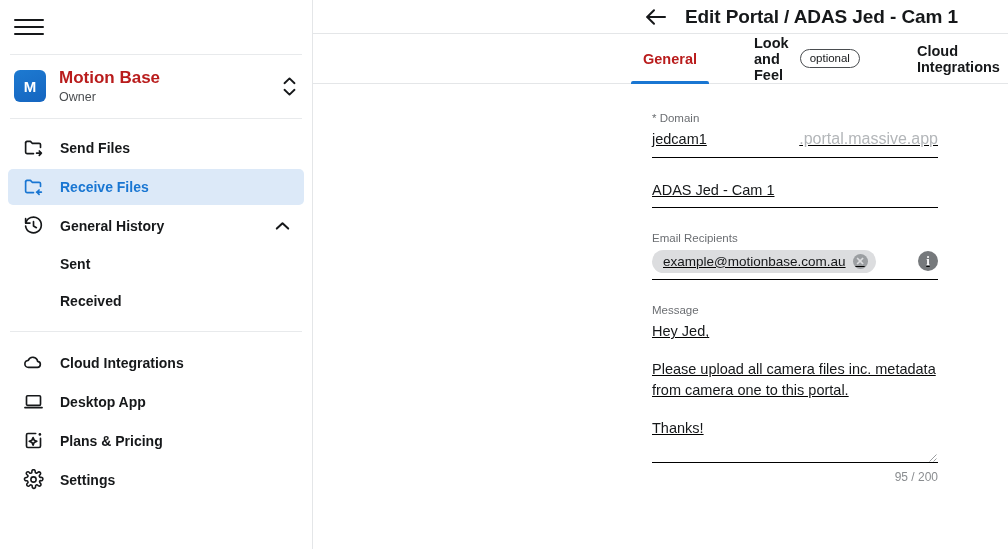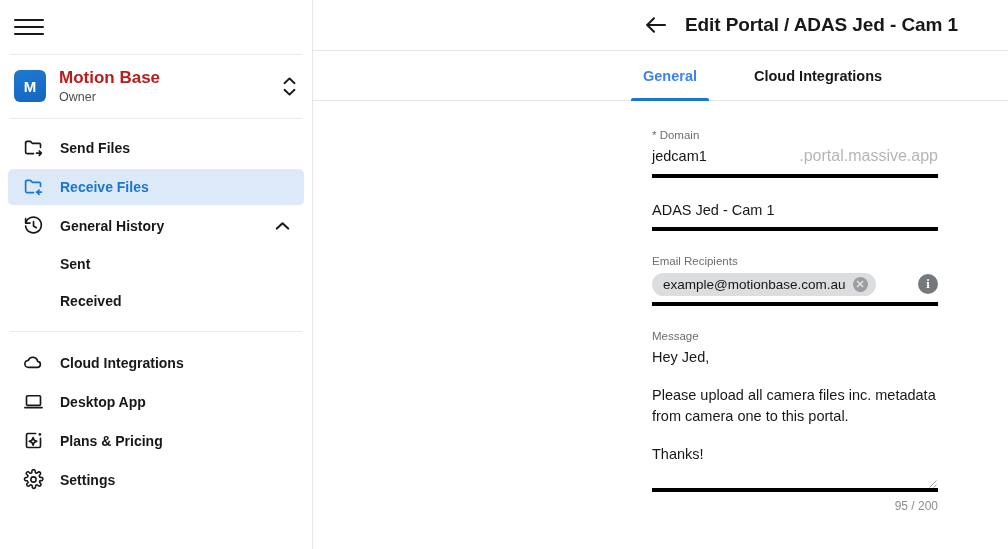--- a/index.html
+++ b/index.html
@@ -62,54 +62,54 @@
   .sub-item {
     display: flex; align-items: center; height: 34px;
     margin: 3px 8px; padding-left: 52px; border-radius: 5px;
     font-size: 14px; font-weight: bold; color: #16181a; cursor: pointer;
   }
   .nav-gap { height: 10px; }
 
   
   .main { flex: 1; height: 549px; display: flex; flex-direction: column; background:#fff; min-width:0; }
   .main-head {
-    height: 51px; display: flex; align-items: center;
+    height: 34px; display: flex; align-items: center;
     padding: 0 0 0 330px; position: relative;
     border-bottom: 1px solid #e4e6e8;
   }
   .main-head-inner { display: flex; align-items: center; gap: 16px; margin-left: -330px; padding-left: 330px; }
   .back-btn { width: 26px; height: 26px; display:flex; align-items:center; justify-content:center; cursor:pointer; color:#16181a; }
   .page-title { font-size: 19px; font-weight: bold; color: #16181a; letter-spacing: -0.1px; }
 
   .tabs {
     display: flex; align-items: stretch; height: 50px;
     padding-left: 330px; border-bottom: 1px solid #e4e6e8; position: relative;
   }
   .tab {
     display: flex; align-items: center; gap: 11px;
     padding: 0 19px 0 0; margin-right: 38px;
     font-size: 14.5px; font-weight: bold; color: #16181a;
     cursor: pointer; position: relative;
   }
   .tab:last-child { margin-right: 0; }
-  .tab.active { color: #3b82f6; }
+  .tab.active { color: #b91c1c; }
   .tab.active::after {
     content:""; position:absolute; left:-12px; right:7px; bottom:-1px;
     height: 3px; background:#1976d2; border-radius: 2px 2px 0 0;
   }
   .badge {
     font-size: 11.5px; font-weight: normal; color: #16181a;
     border: 1px solid #4a4d50; border-radius: 11px;
     padding: 2.5px 9px; line-height: 1; white-space: nowrap;
   }
 
   .form { padding: 28px 70px 0 339px; flex: 1; overflow: hidden; }
   .field { margin-bottom: 24px; }
   .f-label { font-size: 11.5px; color: #6b6e72; line-height: 1.2; margin-bottom: 4px; }
-  .f-line { border-bottom: 4px solid #000000; }
+  .f-line { border-bottom: 1px solid #000000; text-decoration: underline; }
   .f-row { display: flex; align-items: baseline; justify-content: space-between; padding-bottom: 9px; gap: 12px; }
   .f-value { font-size: 14.5px; color: #16181a; }
   .f-suffix { font-size: 16px; color: #b3b6b9; white-space: nowrap; }
 
   .chip-row { display: flex; align-items: center; gap: 8px; padding-bottom: 6px; }
   .chips { display: flex; gap: 7px; flex: 1; flex-wrap: wrap; }
   .chip {
     display: inline-flex; align-items: center; gap: 7px;
     background: #dcdddf; border-radius: 13px;
     padding: 4px 8px 4px 11px; font-size: 13.5px; color: #16181a;
@@ -272,20 +272,24 @@
               <path d="M9 2.2 2.2 9l6.8 6.8"></path>
           </svg>
         </span>
         <h1 class="page-title">Edit Portal / ADAS Jed - Cam 1</h1>
       </div>
     </div>
 
     <div class="tabs">
       <div class="tab active">
         <span>General</span>
+      </div>
+      <div class="tab">
+        <span>Look and Feel</span>
+        <span class="badge">optional</span>
       </div>
       <div class="tab">
         <span>Cloud Integrations</span>
 
       </div>
 
     </div>
 
     <div class="form">
 

